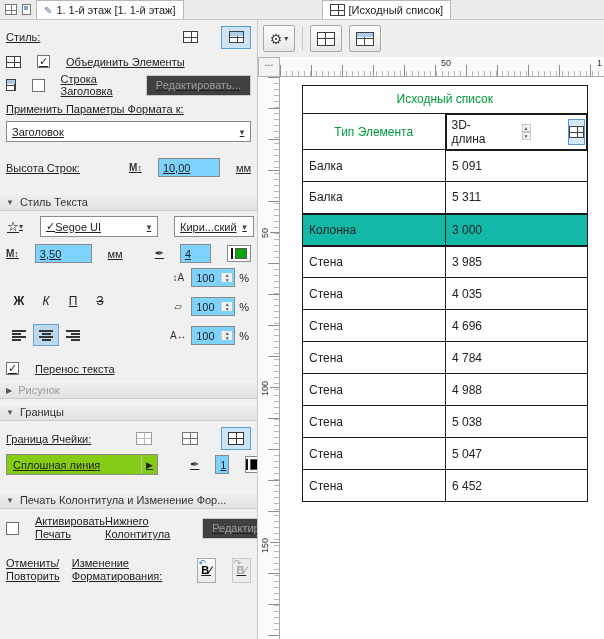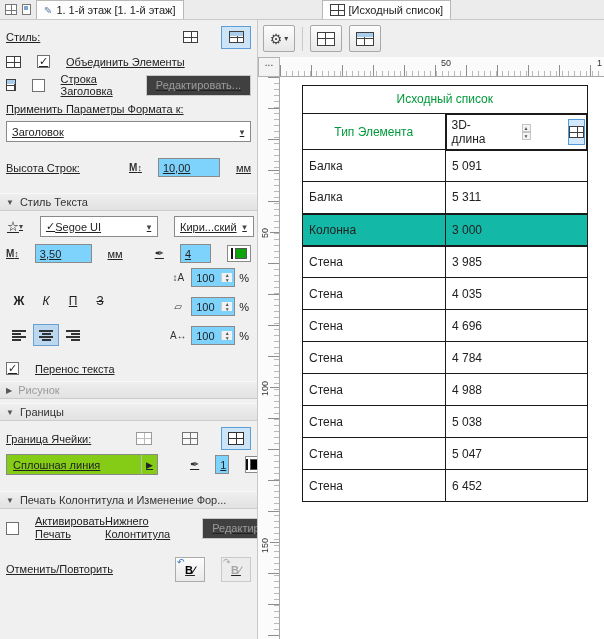--- a/index.html
+++ b/index.html
@@ -374,20 +374,21 @@
           <span class="lbl">Активировать Печать</span>
           <span class="lbl">Нижнего Колонтитула</span>
         </span>
         <span class="spacer"></span>
         <button class="btn disabled">Редактировать...</button>
       </div>
 
       <div class="row mt8">
         <span class="two-line">
           <span class="lbl">Отменить/Повторить</span>
+          <span class="lbl">Изменение Форматирования:</span>
         </span>
         <span class="spacer"></span>
         <button class="ubtn">
           <span class="uarrow">↶</span>
           <span class="bslash">B∕</span>
         </button>
         <button class="ubtn disabled">
           <span class="uarrow">↷</span>
           <span class="bslash">B∕</span>
         </button>

